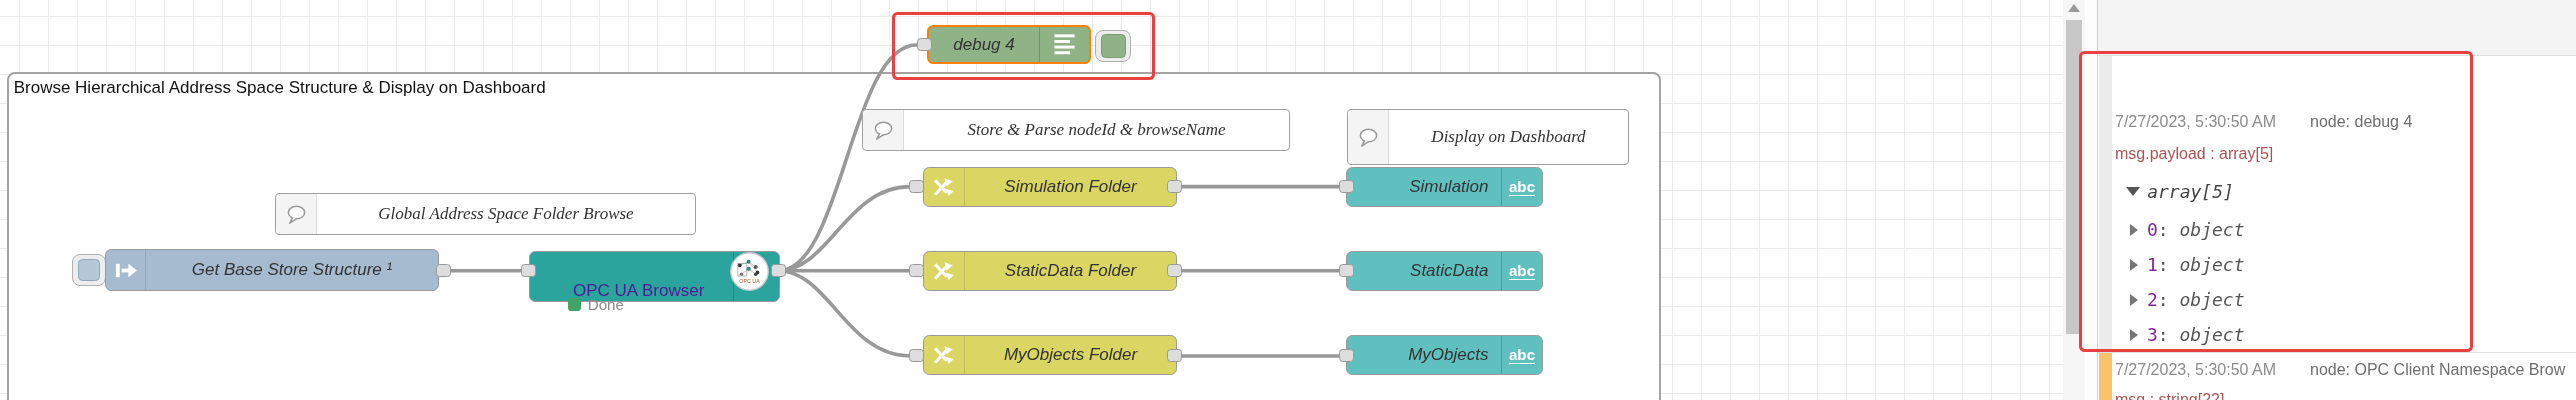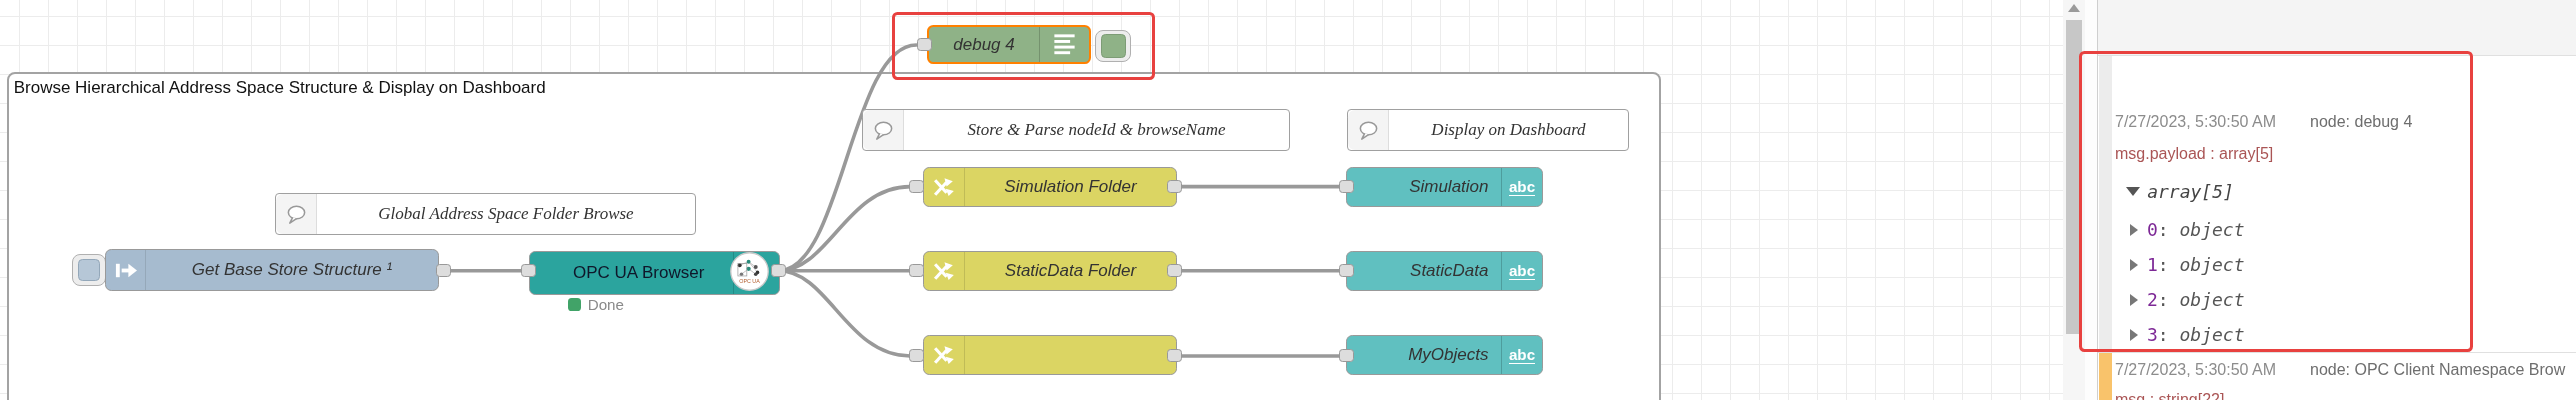--- a/index.html
+++ b/index.html
@@ -104,21 +104,21 @@
     <div class="comment" style="left:862px;top:109px;width:428px;height:42px;">
       <div class="cicon">
           <svg width="23" height="23" viewBox="0 0 24 24">
             <ellipse cx="12" cy="10" rx="8.5" ry="6.5" fill="#fff" stroke="#999" stroke-width="1.6"></ellipse>
             <path d="M8,15 L5,21 L12,16.2" fill="#fff" stroke="#999" stroke-width="1.6" stroke-linejoin="round"></path>
           </svg>
         </div>
       <div class="lbl">Store &amp; Parse nodeId &amp; browseName</div>
     </div>
 
-    <div class="comment" style="left:1347px;top:109px;width:282px;height:42px;">
+    <div class="comment" style="left:1347px;top:109px;width:282px;height:56px;">
       <div class="cicon">
           <svg width="23" height="23" viewBox="0 0 24 24">
             <ellipse cx="12" cy="10" rx="8.5" ry="6.5" fill="#fff" stroke="#999" stroke-width="1.6"></ellipse>
             <path d="M8,15 L5,21 L12,16.2" fill="#fff" stroke="#999" stroke-width="1.6" stroke-linejoin="round"></path>
           </svg>
         </div>
       <div class="lbl">Display on Dashboard</div>
     </div>
 
     <div class="inject-btn" style="left:72px;top:254px;width:34px;height:32px;">
@@ -129,21 +129,21 @@
         <svg width="23" height="23" viewBox="0 0 24 24">
           <rect x="2" y="5" width="4" height="14" fill="#fff"></rect>
           <rect x="8" y="10" width="8" height="4" fill="#fff"></rect>
           <polygon points="15,5 24,12 15,19" fill="#fff"></polygon>
         </svg>
       </div>
       <div class="lbl">Get Base Store Structure ¹</div>
     </div>
     <div class="port" style="left:436px;top:264px;"></div>
 
-    <div class="node" style="left:529px;top:251px;width:251px;height:44px;background:#2ba49e;color:#0f172a;">
+    <div class="node" style="left:529px;top:251px;width:251px;height:51px;background:#2ba49e;color:#4c1d95;align-items:flex-end;">
       <div class="lbl" style="font-style:normal;padding-left:14.3px;">OPC UA Browser</div>
       <div class="iconbox" style="width:45px;border-left:0.9px solid rgba(0,0,0,0.15);position:relative;">
         <svg width="41" height="41" viewBox="0 0 46 46" style="position:absolute;left:-5.4px;top:-0.9px;font-size:19px">
           <circle cx="23" cy="23" r="21" fill="#fff" stroke="#c9c9c9" stroke-width="1.5"></circle>
           <path d="M12,16 L22,12 L30,18 M22,12 L32,24 M14,26 L22,20 L30,26" stroke="#bbb" stroke-width="1" fill="none"></path>
           <circle cx="12" cy="16" r="2.2" fill="#333"></circle>
             <circle cx="22" cy="12" r="2.2" fill="#2a8a7a"></circle>
           <circle cx="30" cy="18" r="2.2" fill="#555"></circle>
             <circle cx="32" cy="24" r="2" fill="#333"></circle>
           <circle cx="14" cy="26" r="2" fill="#777"></circle>
@@ -207,20 +207,21 @@
 
     <div class="node" style="left:923px;top:335px;width:254px;height:40px;background:#dbd563;">
       <div class="iconbox" style="width:40px;border-right:0.9px solid rgba(0,0,0,0.12);">
         <svg width="25" height="25" viewBox="0 0 24 24">
           <path d="M3,5 L14,17" stroke="#fff" stroke-width="3" fill="none"></path>
             <polygon points="13,19 20,19 16,12" fill="#fff" transform="rotate(-45 16 16)"></polygon>
           <path d="M3,19 L14,7" stroke="#fff" stroke-width="3" fill="none"></path>
             <polygon points="12,3 20,6 14,11" fill="#fff"></polygon>
         </svg>
       </div>
+      <div class="lbl">MyObjects Folder</div>
     </div>
     <div class="port" style="left:909px;top:349px;"></div>
     <div class="port" style="left:1167px;top:349px;"></div>
 
     <div class="node" style="left:1346px;top:167px;width:197px;height:40px;background:#60c0c0;">
       <div class="lbl" style="text-align:right;padding-right:12.5px;">Simulation</div>
       <div class="iconbox" style="width:40px;border-left:1.3px solid rgba(0,0,0,0.18);color:#fff;font-weight:bold;font-size:15.2px;">
         <span style="border-bottom:1.8px solid #fff;">abc</span>
       </div>
     </div>

